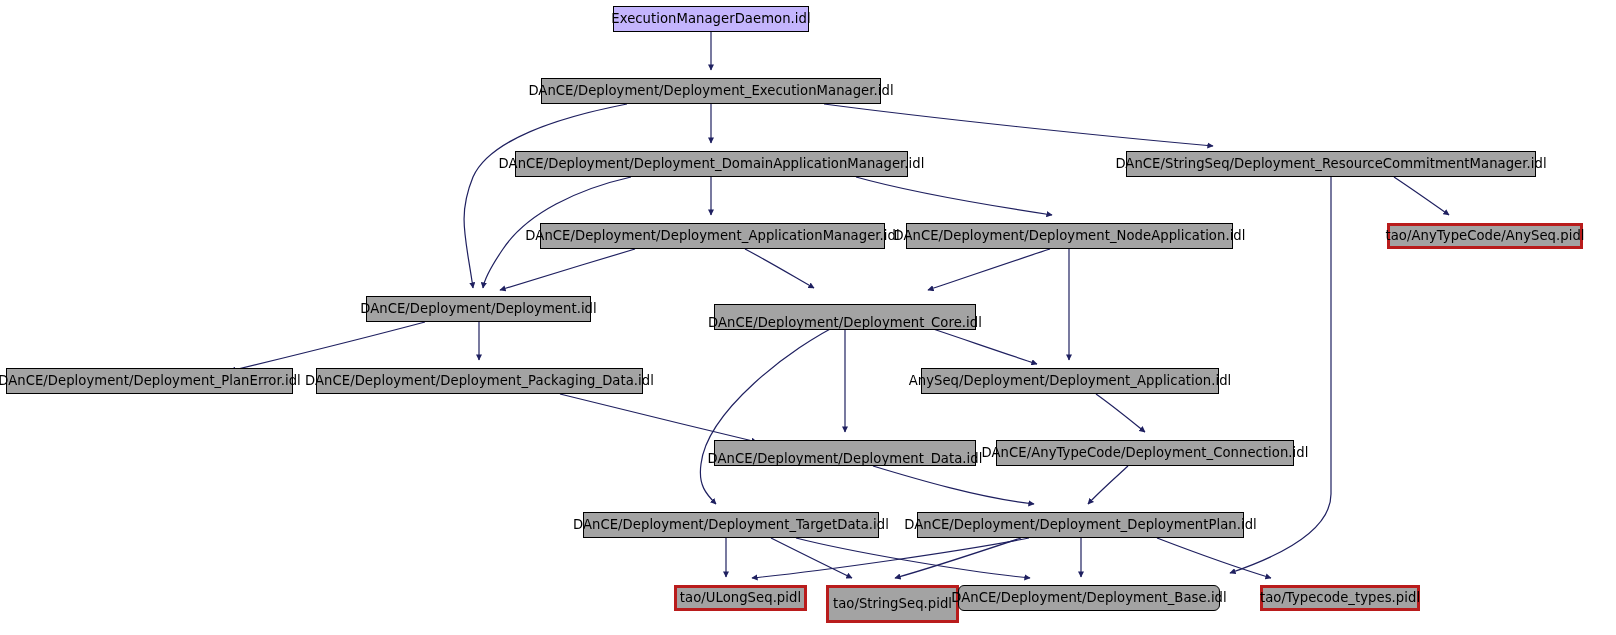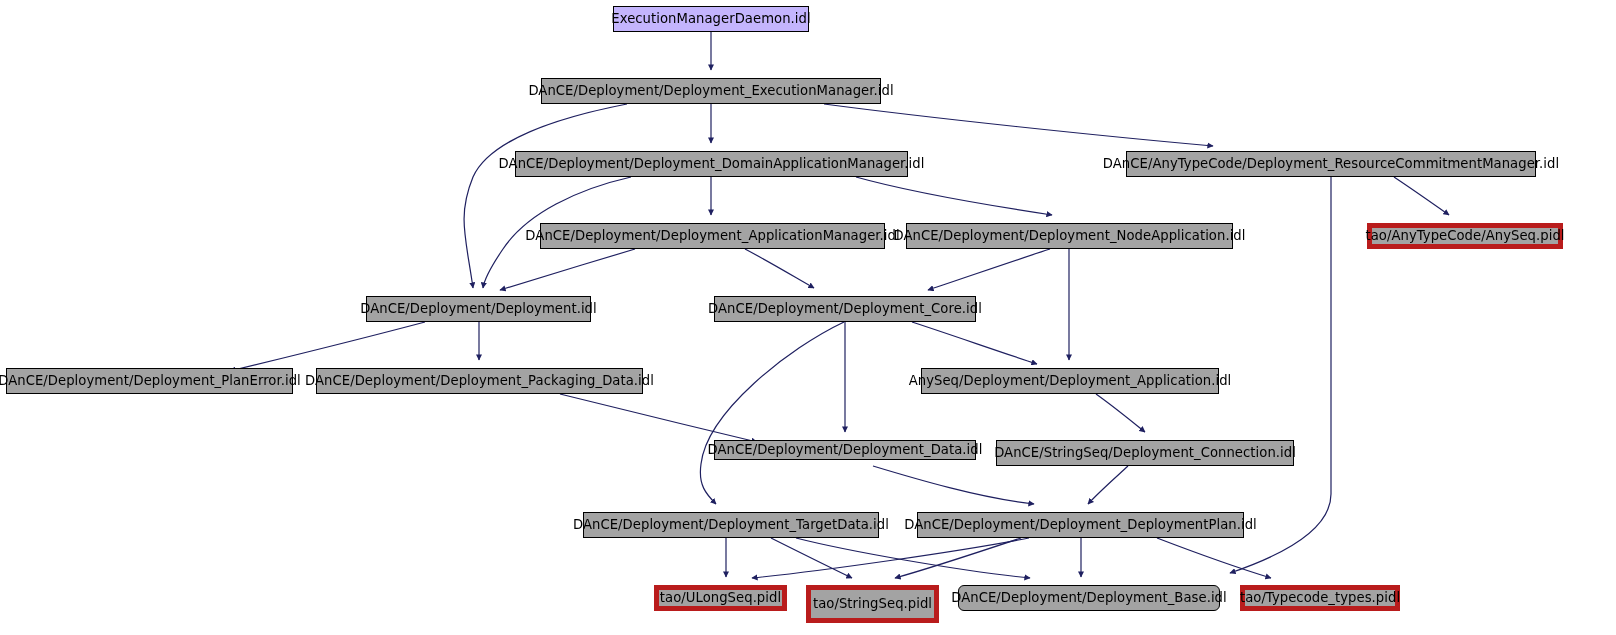--- a/index.html
+++ b/index.html
@@ -33,21 +33,22 @@
     justify-content: center;
     white-space: nowrap;
     font-size: 13.2px;
     line-height: 1;
     color: #000000;
     background: #a3a3a3;
     border: 1px solid #000000;
     letter-spacing: 0.05px;
   }
   .node.light {
-    border: 5px solid #b91c1c;
+    border: 3px solid #b91c1c;
+    margin-left: 20px;
   }
   .node.root {
     background: #c4b5fd;
     border: 1px solid #000000;
   }
 </style>
 </head>
 <body>
 
 <div id="graph-root">
@@ -93,51 +94,51 @@
       <div class="node root" style="left: 613px; top: 6px; width: 196px; height: 26px;">
         <span>ExecutionManagerDaemon.idl</span>
       </div>
       <div class="node" style="left: 541px; top: 78px; width: 340px; height: 26px;">
         <span>DAnCE/Deployment/Deployment_ExecutionManager.idl</span>
       </div>
       <div class="node" style="left: 515px; top: 151px; width: 393px; height: 26px;">
         <span>DAnCE/Deployment/Deployment_DomainApplicationManager.idl</span>
       </div>
       <div class="node" style="left: 1126px; top: 151px; width: 410px; height: 26px;">
-        <span>DAnCE/AnyTypeCode/Deployment_ResourceCommitmentManager.idl</span>
+        <span>DAnCE/StringSeq/Deployment_ResourceCommitmentManager.idl</span>
       </div>
       <div class="node" style="left: 540px; top: 223px; width: 345px; height: 26px;">
         <span>DAnCE/Deployment/Deployment_ApplicationManager.idl</span>
       </div>
       <div class="node" style="left: 906px; top: 223px; width: 327px; height: 26px;">
         <span>DAnCE/Deployment/Deployment_NodeApplication.idl</span>
       </div>
       <div class="node light" style="left: 1367px; top: 223px; width: 196px; height: 26px;">
         <span>tao/AnyTypeCode/AnySeq.pidl</span>
       </div>
       <div class="node" style="left: 366px; top: 296px; width: 225px; height: 26px;">
         <span>DAnCE/Deployment/Deployment.idl</span>
       </div>
-      <div class="node" style="left: 714px; top: 296px; width: 262px; height: 26px;">
+      <div class="node" style="left: 714px; top: 304px; width: 262px; height: 26px; align-items: flex-end;">
         <span>DAnCE/Deployment/Deployment_Core.idl</span>
       </div>
       <div class="node" style="left: 6px; top: 368px; width: 287px; height: 26px;">
         <span>DAnCE/Deployment/Deployment_PlanError.idl</span>
       </div>
       <div class="node" style="left: 316px; top: 368px; width: 327px; height: 26px;">
         <span>DAnCE/Deployment/Deployment_Packaging_Data.idl</span>
       </div>
       <div class="node" style="left: 921px; top: 368px; width: 298px; height: 26px;">
         <span>AnySeq/Deployment/Deployment_Application.idl</span>
       </div>
-      <div class="node" style="left: 714px; top: 440px; width: 262px; height: 20px;">
+      <div class="node" style="left: 714px; top: 440px; width: 262px; height: 26px; align-items: flex-end;">
         <span>DAnCE/Deployment/Deployment_Data.idl</span>
       </div>
       <div class="node" style="left: 996px; top: 440px; width: 298px; height: 26px;">
-        <span>DAnCE/StringSeq/Deployment_Connection.idl</span>
+        <span>DAnCE/AnyTypeCode/Deployment_Connection.idl</span>
       </div>
       <div class="node" style="left: 583px; top: 512px; width: 296px; height: 26px; justify-content: center;">
         <span>DAnCE/Deployment/Deployment_TargetData.idl</span>
       </div>
       <div class="node" style="left: 917px; top: 512px; width: 327px; height: 26px;">
         <span>DAnCE/Deployment/Deployment_DeploymentPlan.idl</span>
       </div>
       <div class="node light" style="left: 654px; top: 585px; width: 133px; height: 26px;">
         <span>tao/ULongSeq.pidl</span>
       </div>

